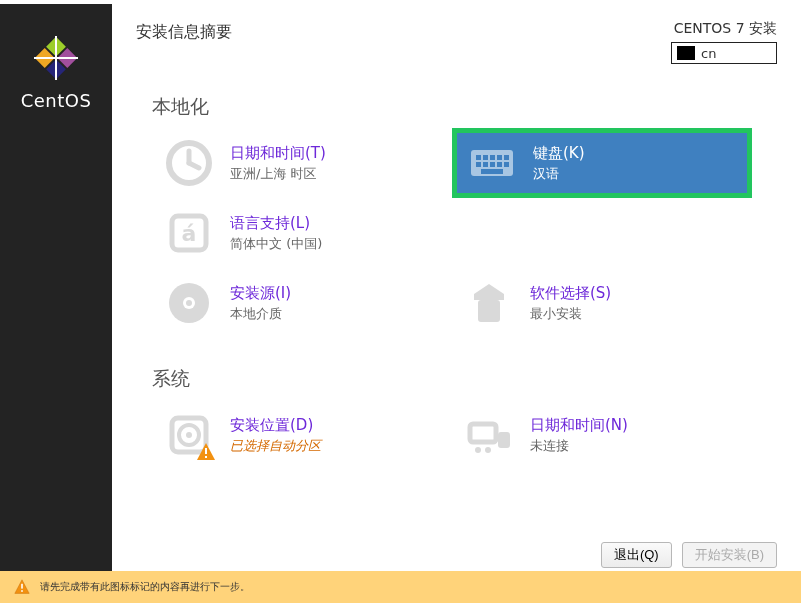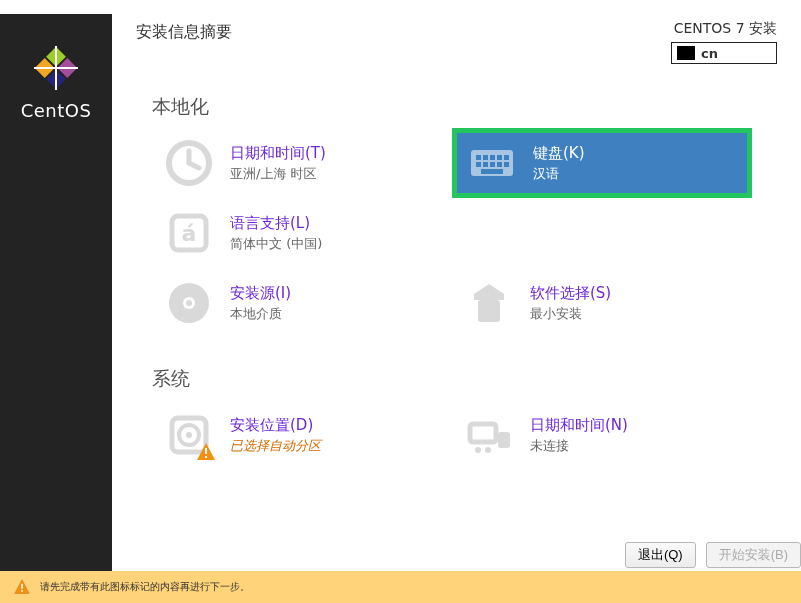--- a/index.html
+++ b/index.html
@@ -9,21 +9,21 @@
     font-family: "DejaVu Sans", "Arial", sans-serif;
     font-size: 14px;
     color: #333;
     position: relative;
     overflow: hidden;
     background: #fff;
   }
 
   .sidebar {
     position: absolute;
-    left: 0; top: 14px; bottom: 0;
+    left: 0; top: 4px; bottom: 0;
     width: 112px;
     background: #232323;
     display: flex;
     flex-direction: column;
     align-items: center;
     padding-top: 30px;
   }
   .logo-mark { width: 48px; height: 48px; }
   .logo-text {
     color: #fff;
@@ -56,21 +56,21 @@
     right: 24px; top: 42px;
     width: 106px; height: 22px;
     border: 1px solid #222;
     background: #fff;
     display: flex;
     align-items: center;
     padding: 0 5px;
     gap: 6px;
   }
   .kb-icon { width: 18px; height: 14px; background: #000; display: inline-block; }
-  .kb-text { font-weight: bold; font-size: 13px; }
+  .kb-text { font-weight: normal; font-size: 13px; }
 
   .content {
     position: absolute;
     left: 0; right: 24px; top: 66px; bottom: 64px;
     overflow-y: scroll;
     padding-left: 40px;
     padding-right: 8px;
   }
 
   .section-title {
@@ -113,20 +113,21 @@
   .tile-sub { font-size: 13px; color: #666; margin-top: 2px; }
   .tile-sub.warn { color: #d46900; font-style: italic; }
 
   .footer {
     position: absolute;
     left: 0; right: 0; bottom: 32px;
     height: 32px;
     display: flex;
     align-items: center;
     justify-content: flex-end;
+    padding-right: 24px;
     gap: 10px;
   }
   .hint {
     position: absolute;
     right: 24px; bottom: 6px;
     color: #999;
     font-style: italic;
     font-size: 12px;
   }
   .btn {

